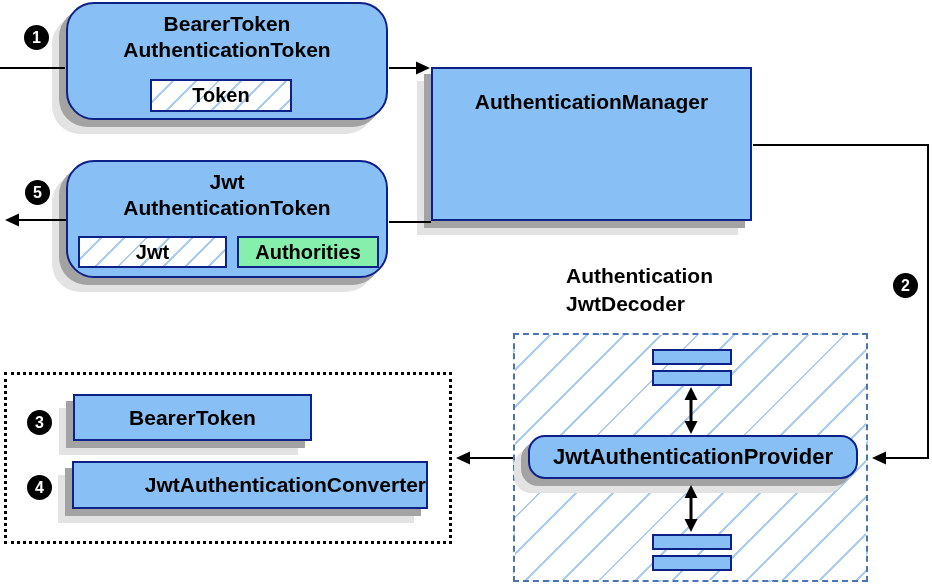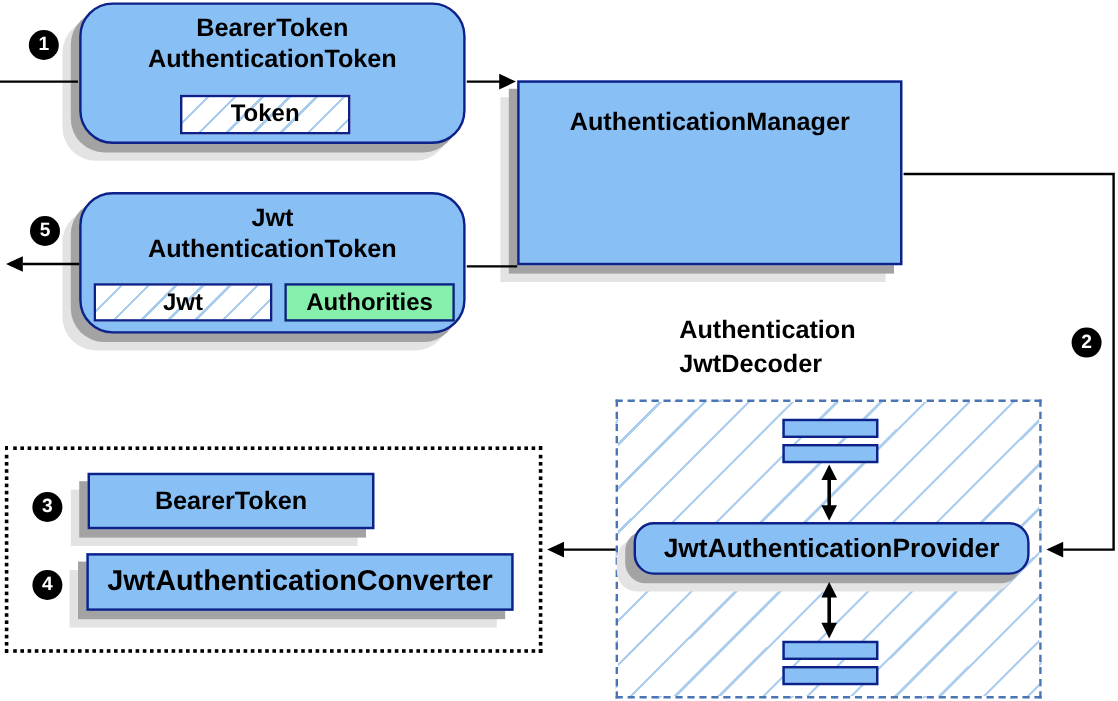--- a/index.html
+++ b/index.html
@@ -80,21 +80,21 @@
   <div class="field" style="left:237px;top:236px;width:142px;height:32px;line-height:28px;">Authorities</div>
 
   <div class="node shadow" style="left:431px;top:67px;width:321px;height:154px;font-size:21px;padding-top:21px;">
     <span>AuthenticationManager</span>
   </div>
 
   <div class="node shadow" style="left:528px;top:435px;width:330px;height:44px;font-size:22px;line-height:40px;border-radius:17px;">JwtAuthenticationProvider</div>
 
   <div class="node shadow" style="left:73px;top:394px;width:239px;height:47px;font-size:21px;line-height:43px;">BearerToken</div>
 
-  <div class="node shadow" style="left:72px;top:461px;width:356px;height:48px;font-size:24px;line-height:44px;">JwtAuthenticationConverter</div>
+  <div class="node shadow" style="left:72px;top:461px;width:356px;height:48px;font-size:21px;line-height:44px;text-align:right;">JwtAuthenticationConverter</div>
 
   <svg class="overlay" width="932" height="584" viewBox="0 0 932 584">
 
     <path d="M0,68 H65" stroke="#000" stroke-width="2" fill="none"></path>
 
     <path d="M389,68 H417" stroke="#000" stroke-width="2" fill="none"></path>
     <polygon points="430,68 416,61.5 416,74.5" fill="#000"></polygon>
 
     <path d="M753,145 H928 V458 H886" stroke="#000" stroke-width="2" fill="none"></path>
     <polygon points="872,458 886,451.5 886,464.5" fill="#000"></polygon>

